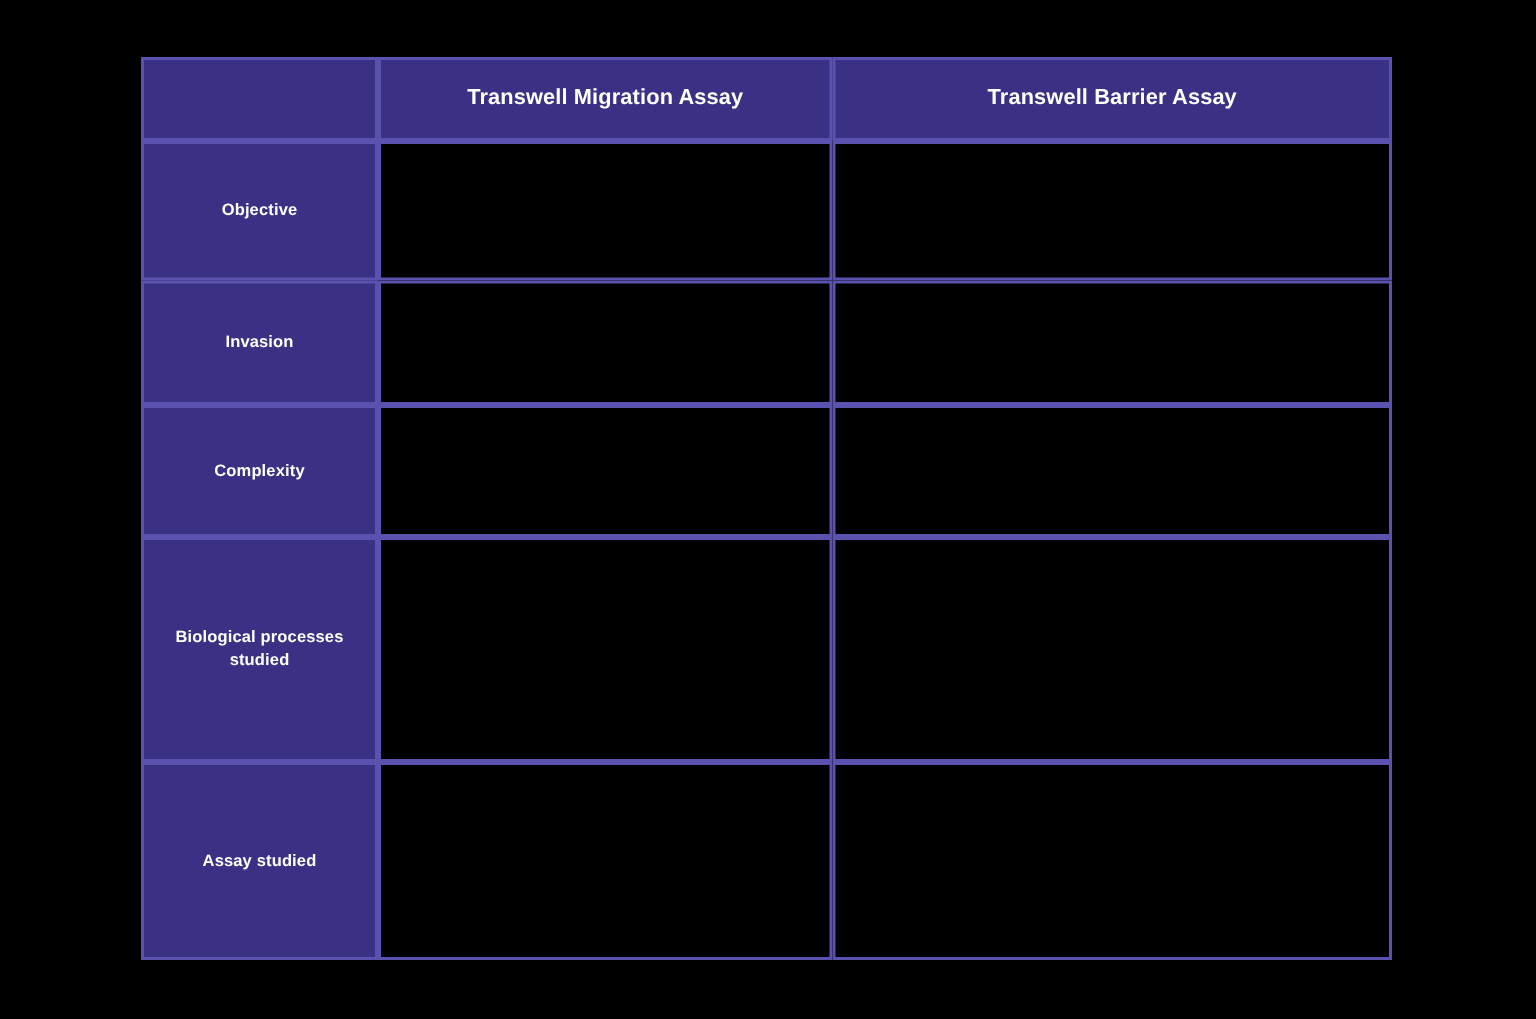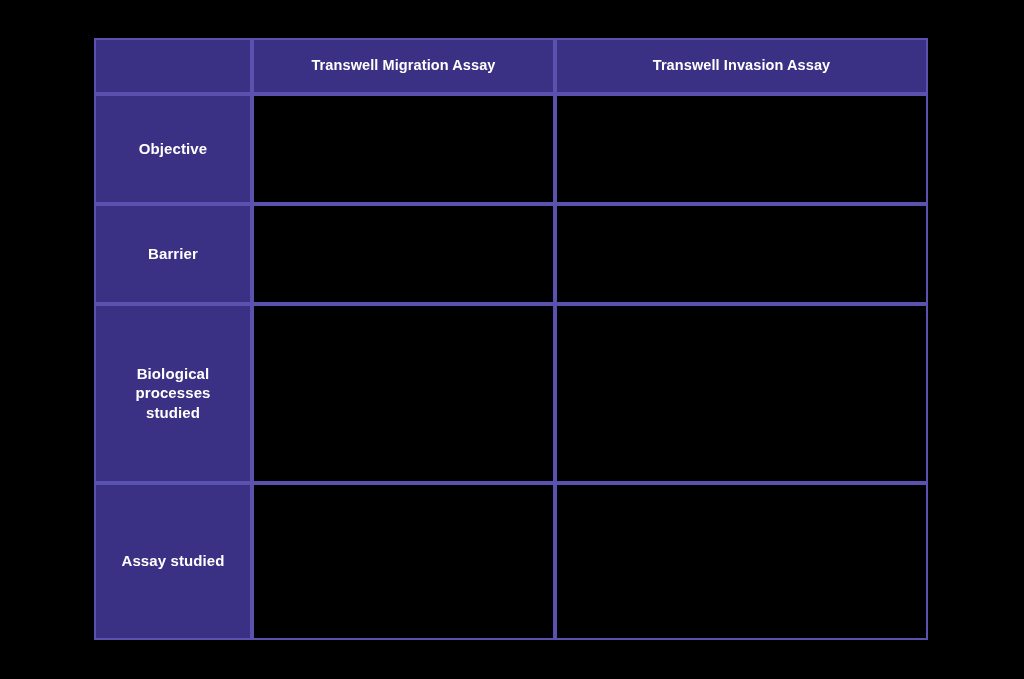--- a/index.html
+++ b/index.html
@@ -52,21 +52,21 @@
   .corner-cell {
     background: #3a3185;
   }
 
   .header-cell {
     font-size: 14.5px;
     letter-spacing: 0.1px;
   }
 
   .row-label-cell {
-    font-size: 15px;
+    font-size: 11px;
     letter-spacing: 0.1px;
     padding: 4px 12px;
   }
 
   
   .cell-data {
     background: #000000;
     border: 2px solid #5b52b0;
   }
 
@@ -87,39 +87,44 @@
   <colgroup>
     <col class="col-label">
     <col class="col-data-a">
     <col class="col-data-b">
   </colgroup>
 
   <thead>
     <tr class="r-header">
       <th class="cell cell-purple corner-cell"></th>
       <th class="cell cell-purple header-cell">Transwell Migration Assay</th>
-      <th class="cell cell-purple header-cell">Transwell Invasion Assay</th>
+      <th class="cell cell-purple header-cell">Transwell Barrier Assay</th>
     </tr>
   </thead>
 
   <tbody>
 
     <tr class="r-0">
       <th class="cell cell-purple row-label-cell">Objective</th>
       <td class="cell cell-data"></td>
       <td class="cell cell-data"></td>
     </tr>
 
     <tr class="r-1">
-      <th class="cell cell-purple row-label-cell">Barrier</th>
+      <th class="cell cell-purple row-label-cell">Invasion</th>
       <td class="cell cell-data"></td>
       <td class="cell cell-data"></td>
     </tr>
 
 
+    <tr class="r-3">
+      <th class="cell cell-purple row-label-cell">Complexity</th>
+      <td class="cell cell-data"></td>
+      <td class="cell cell-data"></td>
+    </tr>
 
     <tr class="r-4">
       <th class="cell cell-purple row-label-cell">Biological processes studied</th>
       <td class="cell cell-data"></td>
       <td class="cell cell-data"></td>
     </tr>
 
     <tr class="r-5">
       <th class="cell cell-purple row-label-cell">Assay studied</th>
       <td class="cell cell-data"></td>

